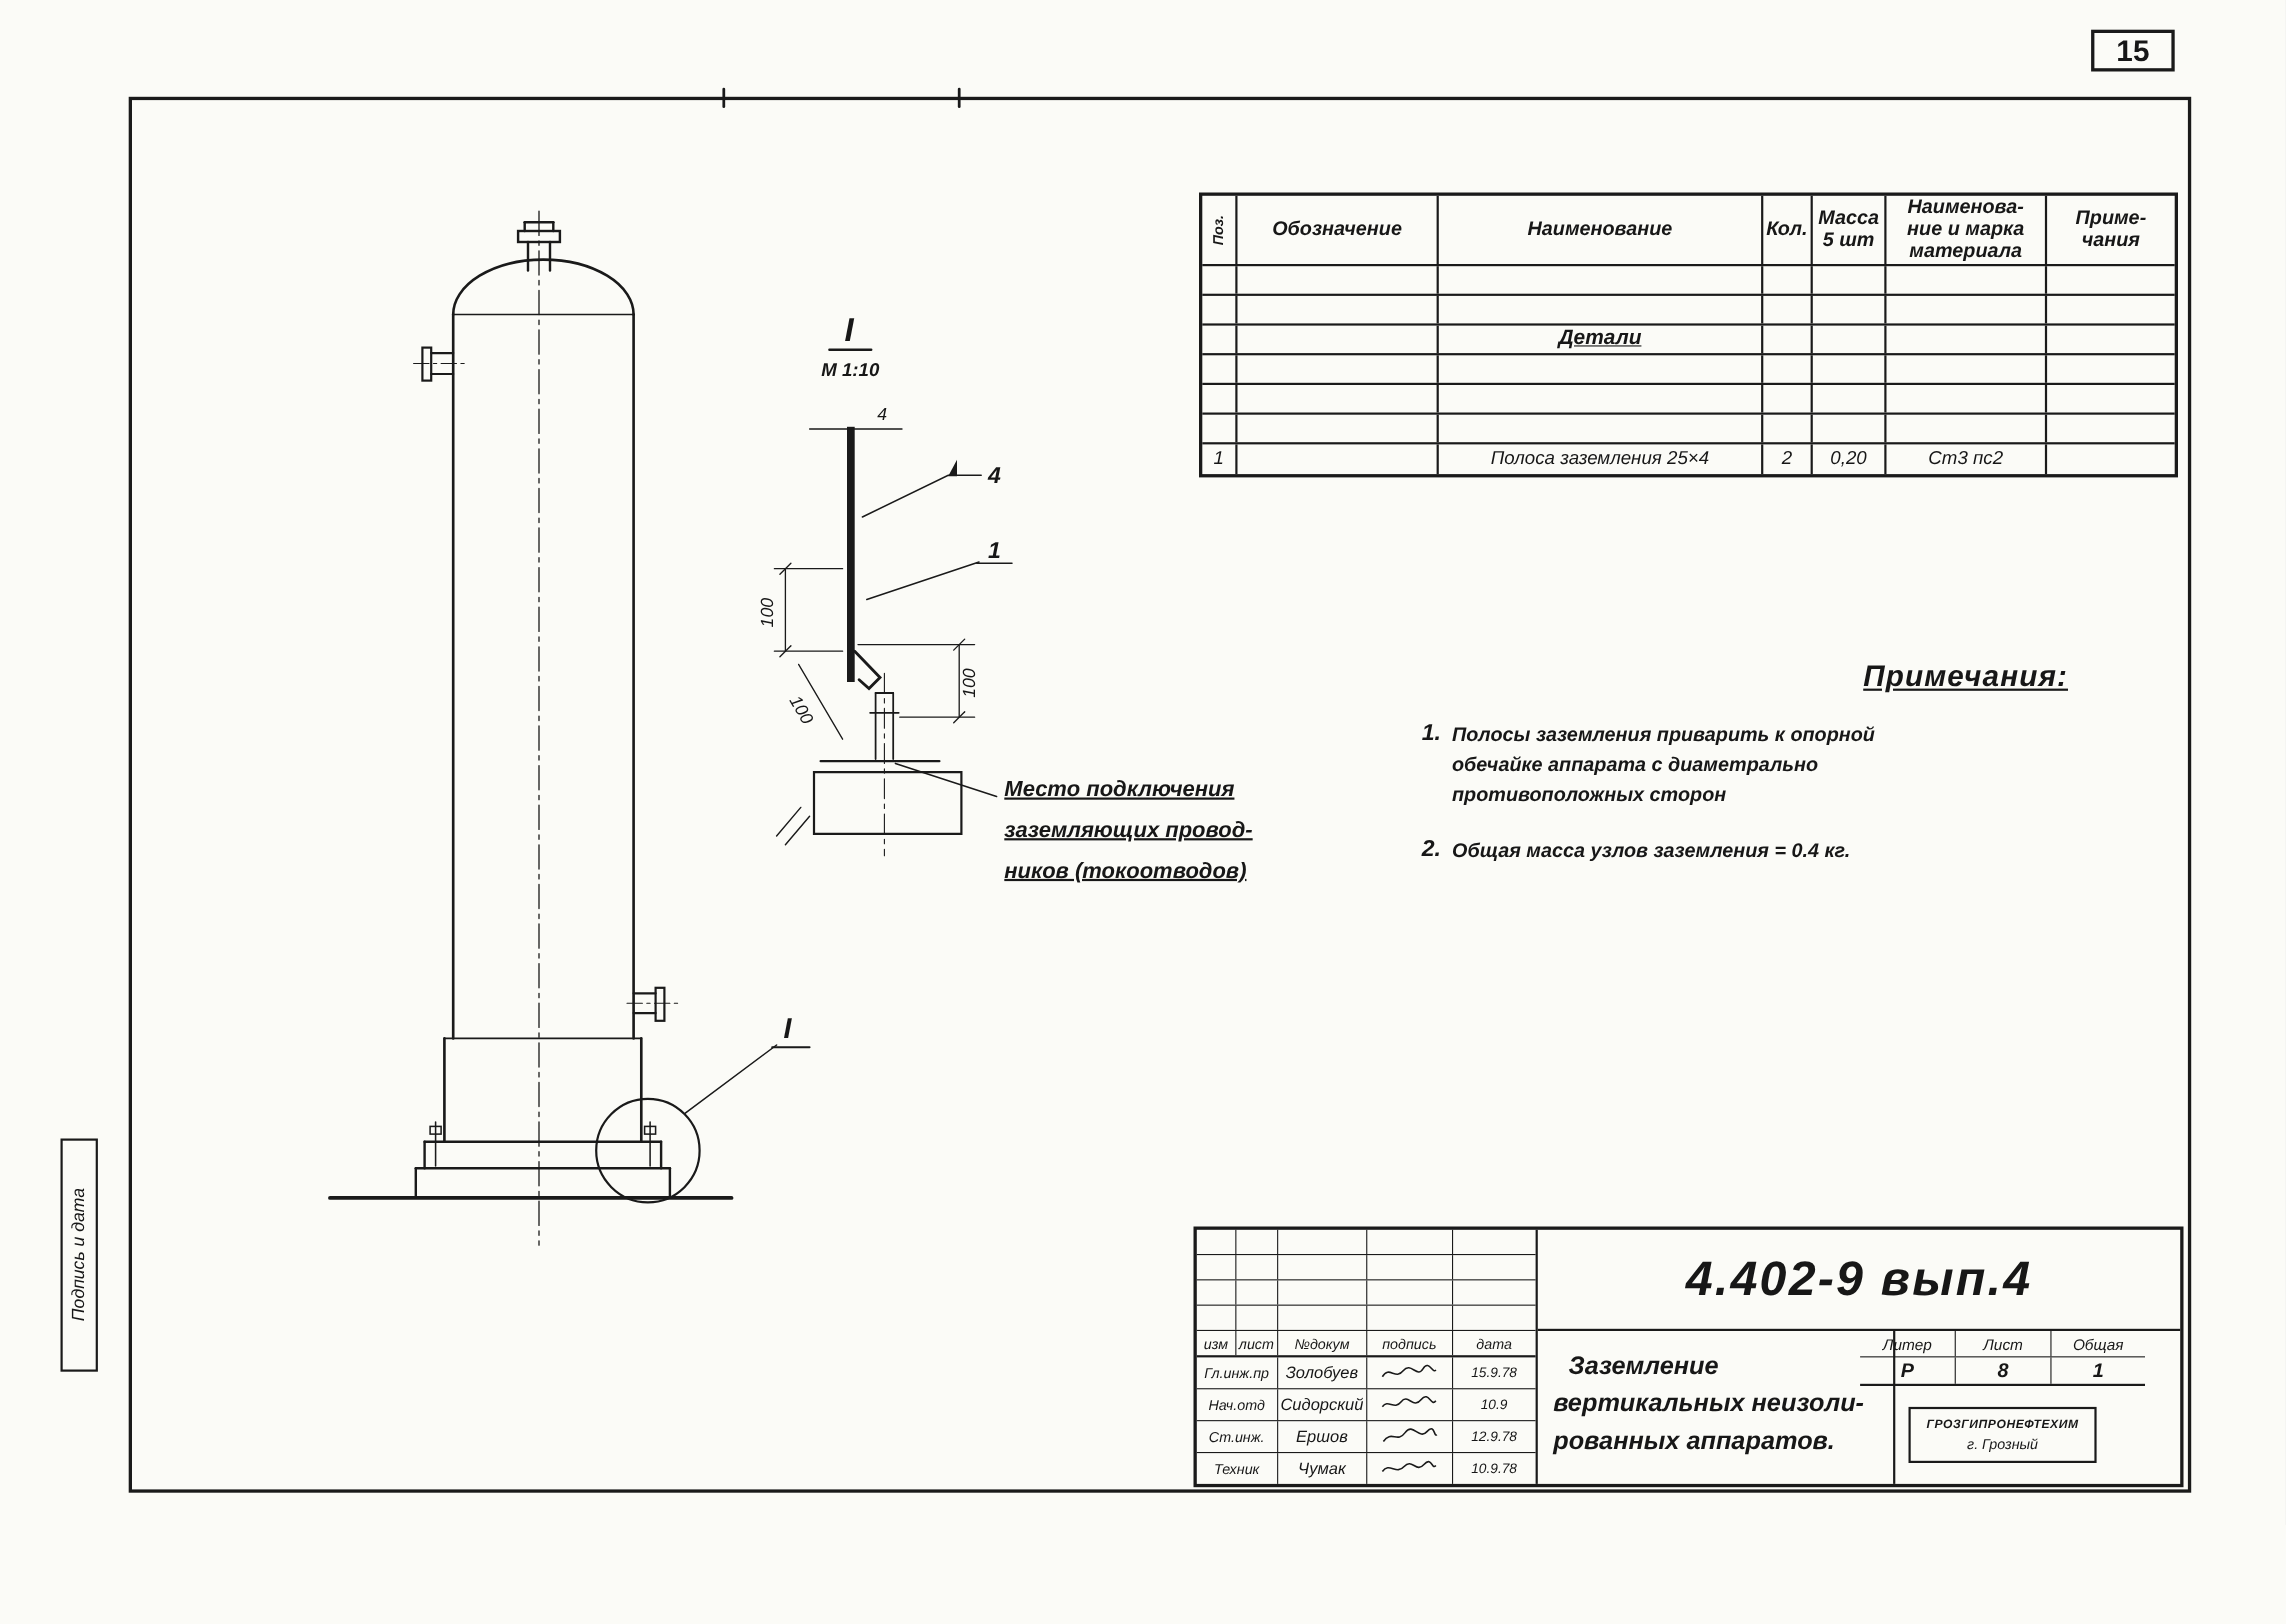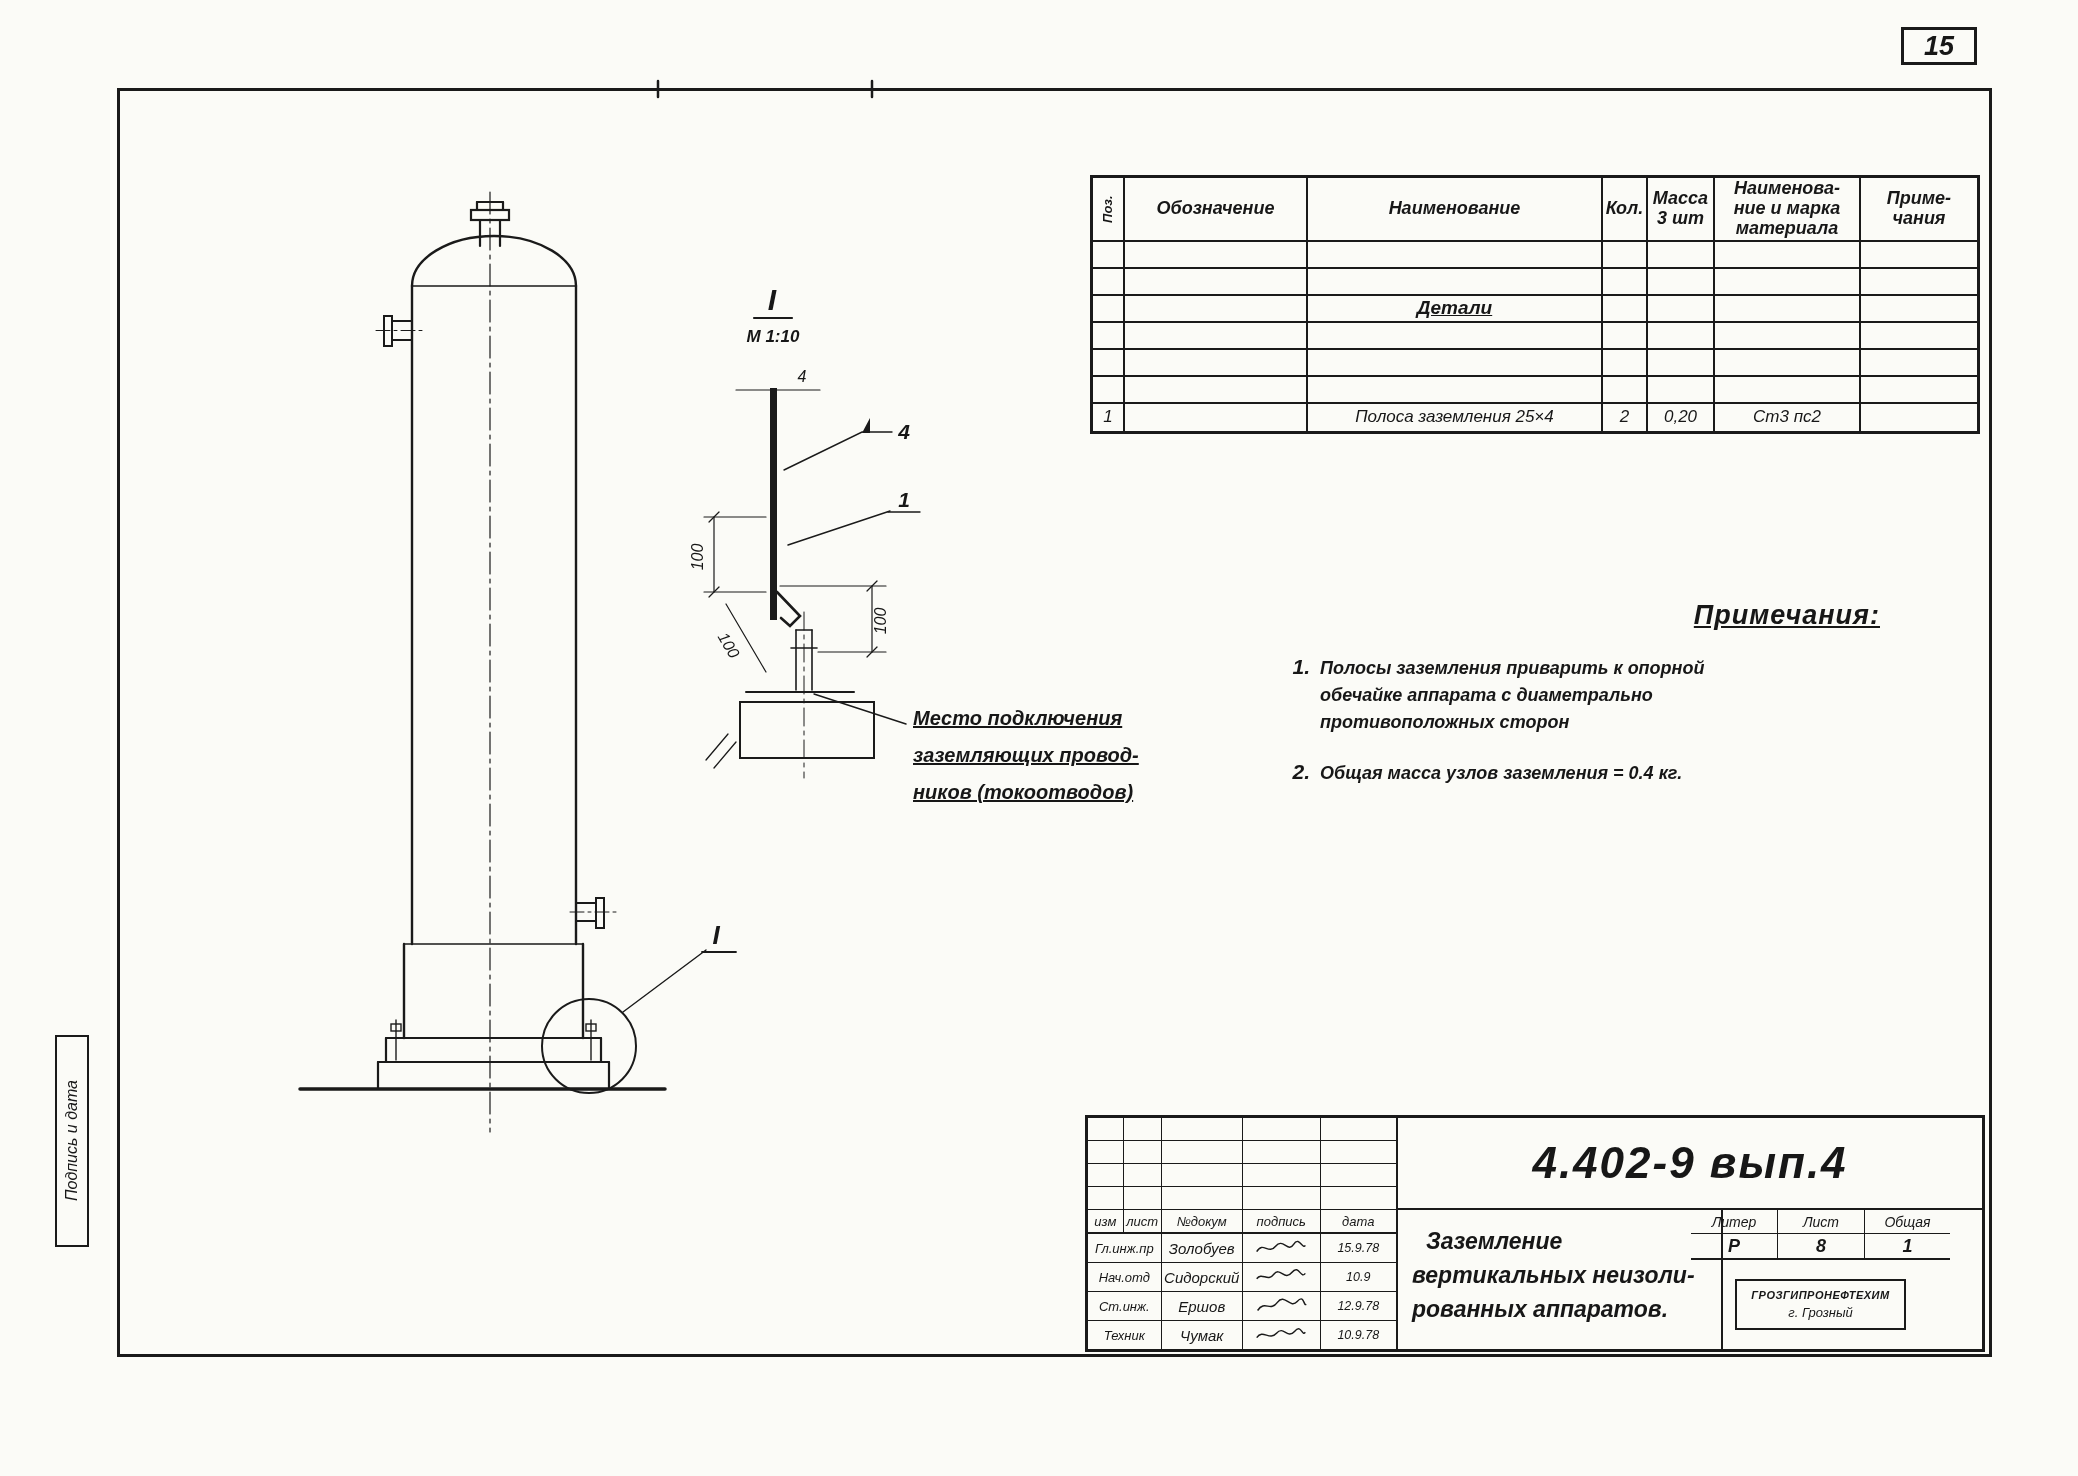--- a/index.html
+++ b/index.html
@@ -1,19 +1,19 @@
 <!DOCTYPE html>
 <html><head>
 <meta charset="utf-8">
 <style>
   *{box-sizing:border-box;margin:0;padding:0}
   body{background:#d9d9d9}
   .page{position:relative;width:2078px;height:1476px;background:#fbfbf7;font-family:"Liberation Sans","DejaVu Sans",sans-serif;color:#171717;overflow:hidden}
   .frame{position:absolute;left:117px;top:88px;width:1875px;height:1269px;border:3px solid #1a1a1a}
-  .pagenum{position:absolute;left:1901px;top:27px;width:76px;height:38px;border:3px solid #1a1a1a;display:flex;align-items:center;justify-content:center;font-style:italic;font-weight:bold;font-size:27px}
+  .pagenum{position:absolute;left:1901px;top:27px;width:76px;height:38px;border:3px solid #1a1a1a;display:flex;align-items:center;justify-content:center;font-weight:bold;font-size:27px}
   .drawing-svg{position:absolute;left:0;top:0}
   .svgt{font-family:"Liberation Sans","DejaVu Sans",sans-serif;font-style:italic;fill:#171717}
 
   
   .parts-table{position:absolute;left:1090px;top:175px;width:890px;border:3px solid #1a1a1a;background:transparent}
   .pt-row{display:flex;border-bottom:2px solid #1a1a1a}
   .pt-row:last-child{border-bottom:none}
   .pt-header{height:64px}
   .r27{height:27px}
   .pt-cell{border-right:2px solid #1a1a1a;display:flex;align-items:center;justify-content:center;text-align:center;font-style:italic;font-size:17px;line-height:1.1;white-space:pre-line;overflow:hidden}
@@ -227,21 +227,21 @@
     <div>ников (токоотводов)</div>
   </div>
 
   <div class="parts-table">
     <div class="pt-row pt-header">
       <div class="pt-cell c1"><span class="rot">Поз.</span></div>
       <div class="pt-cell c2">Обозначение</div>
       <div class="pt-cell c3">Наименование</div>
       <div class="pt-cell c4">Кол.</div>
       <div class="pt-cell c5">Масса
-3 шт</div>
+5 шт</div>
       <div class="pt-cell c6">Наименова-
 ние и марка
 материала</div>
       <div class="pt-cell c7">Приме-
 чания</div>
     </div>
     <div class="pt-row r27">
       <div class="pt-cell c1"></div>
         <div class="pt-cell c2"></div>
         <div class="pt-cell c3"></div>

